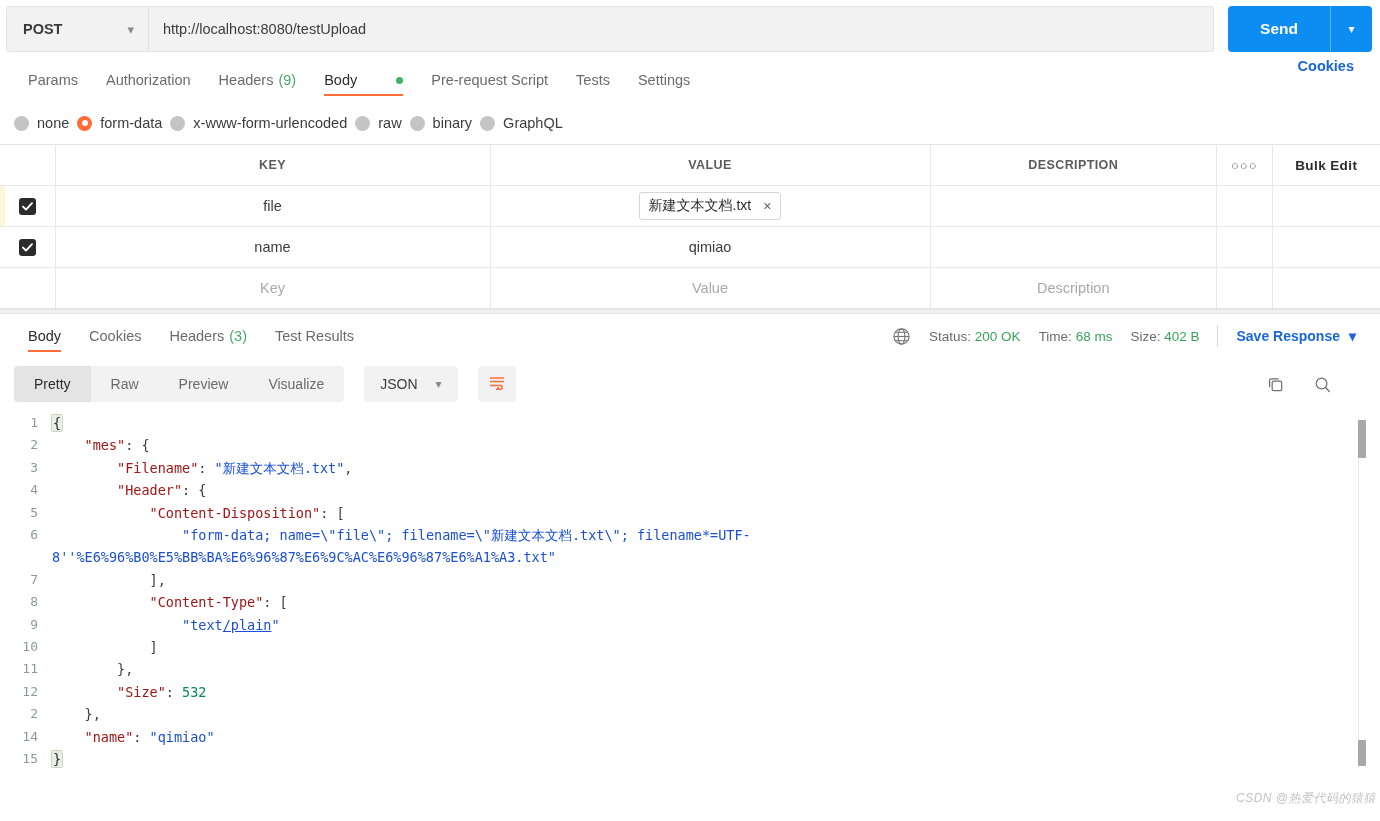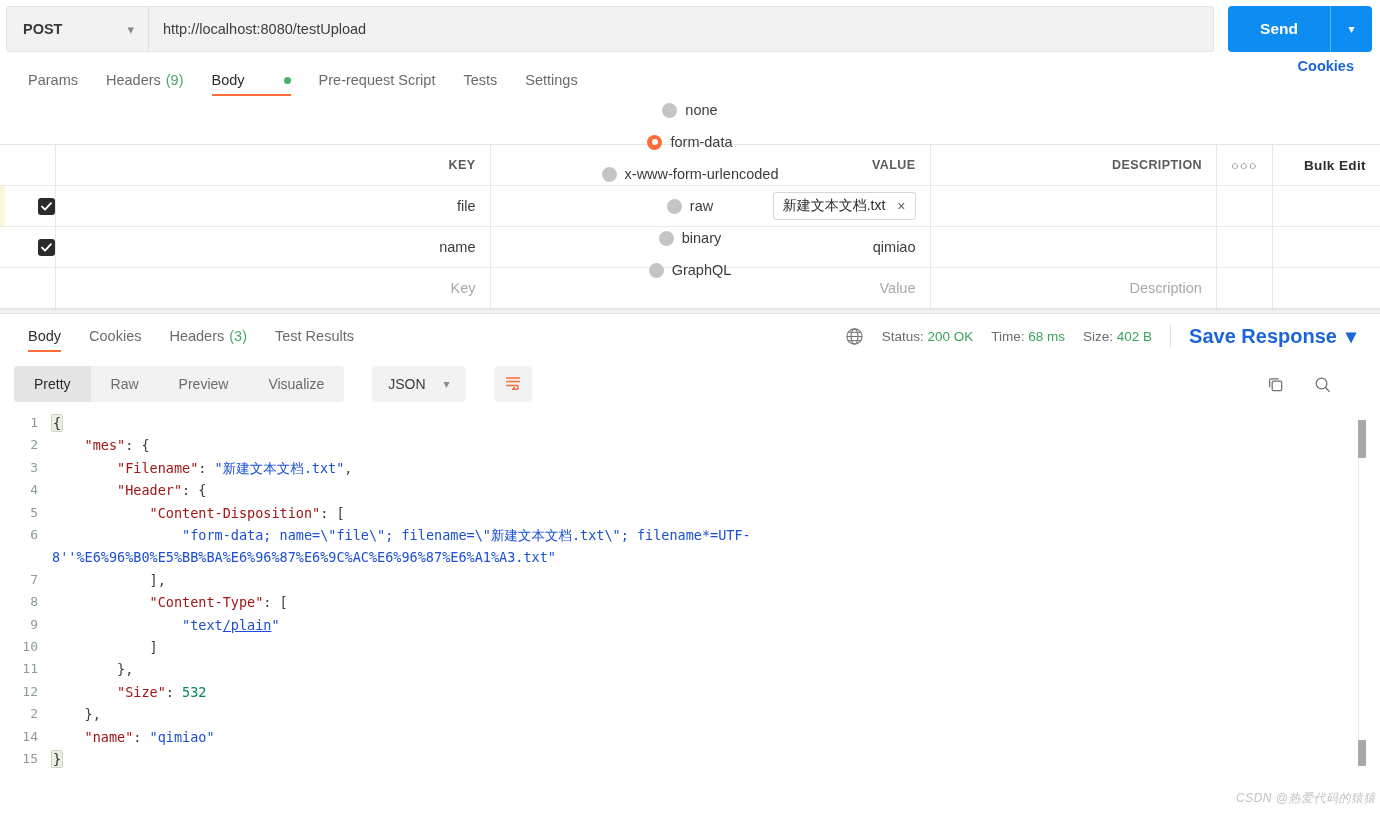--- a/index.html
+++ b/index.html
@@ -70,38 +70,38 @@
     width: 7px; height: 7px; border-radius: 50%; background: #45b26b;
     margin-left: 7px; display: inline-block;
   }
   .cookies-link {
     margin-left: auto; color: #1a66d9; font-size: 14.5px; font-weight: 700;
     cursor: pointer; padding-right: 12px;
   }
 
   
   .body-types {
-    display: flex; align-items: center; height: 42px; padding: 0 14px; gap: 16px; flex-direction: column;
+    display: flex; align-items: center; height: 42px; padding: 0 14px; gap: 8px;
   }
   .radio-item { display: flex; align-items: center; gap: 8px; cursor: pointer; font-size: 14.5px; color: #3c3c3c; }
   .radio {
     width: 15px; height: 15px; border-radius: 50%; background: #c4c4c4;
     display: inline-block; flex: none;
   }
   .radio.sel { background: #ff6c37; position: relative; }
   .radio.sel::after {
     content: ""; position: absolute; left: 4.5px; top: 4.5px;
     width: 6px; height: 6px; border-radius: 50%; background: #fff;
   }
 
   
   .kv-table { width: 100%; border-top: 1px solid #e4e4e4; border-collapse: collapse; }
   .kv-table tr { border-bottom: 1px solid #e8e8e8; }
   .kv-table td, .kv-table th {
-    border-right: 1px solid #e8e8e8; text-align: right; font-weight: 400;
+    border-right: 1px solid #e8e8e8; text-align: center; font-weight: 400;
     padding: 0 14px; height: 41px; vertical-align: middle;
   }
   .col-chk { width: 55px; border-right: 1px solid #e8e8e8 !important; padding: 0 !important; text-align: center; }
   .col-key { width: 435px; }
   .col-val { width: 440px; }
   .col-desc { }
   .col-dots { width: 52px; text-align: center; }
   .col-bulk { width: 108px; border-right: none !important; }
   .kv-head th {
     font-size: 12.5px; font-weight: 700; color: #5c5c5c; letter-spacing: .4px;
@@ -132,25 +132,25 @@
   
   .resp-sep { height: 5px; background: #f2f2f2; border-top: 1px solid #e4e4e4; border-bottom: 1px solid #e4e4e4; }
   .resp-tabs {
     display: flex; align-items: center; height: 44px; padding: 0 14px;
   }
   .resp-meta { margin-left: auto; display: flex; align-items: center; gap: 18px; padding-right: 10px; }
   .globe-ic { color: #6f6f6f; display: flex; align-items: center; }
   .meta-item { font-size: 13.5px; color: #6b6b6b; }
   .meta-item b { color: #3aa35a; font-weight: 400; }
   .meta-divider { width: 1px; height: 22px; background: #dcdcdc; }
-  .save-resp { color: #1a66d9; font-weight: 700; font-size: 20px; cursor: pointer; display: flex; align-items: center; gap: 9px; }
+  .save-resp { color: #1a66d9; font-weight: 700; font-size: 14px; cursor: pointer; display: flex; align-items: flex-start; gap: 9px; }
 
   
   .view-toolbar {
-    display: flex; align-items: center; gap: 28px; padding: 8px 30px 10px 14px;
+    display: flex; align-items: center; gap: 20px; padding: 8px 30px 10px 14px;
   }
   .seg {
     display: flex; background: #f2f2f2; border-radius: 4px; overflow: hidden; height: 36px;
   }
   .seg-item {
     display: flex; align-items: center; padding: 0 20px; font-size: 14px;
     color: #6b6b6b; cursor: pointer;
   }
   .seg-item.active { background: #e4e4e4; color: #2c2c2c; font-weight: 400; }
   .fmt-select {
@@ -221,20 +221,23 @@
   </div>
   <div class="send-wrap">
     <div class="send-btn">Send</div>
     <div class="send-caret">▾</div>
   </div>
 </div>
 
 <div class="req-tabs">
   <div class="tab">
       <span>Params</span>
+    </div>
+  <div class="tab">
+      <span>Authorization</span>
     </div>
   <div class="tab">
     <span>Headers</span>
     <span class="count">(9)</span>
   </div>
   <div class="tab active">
     <span>Body</span>
     <span class="greendot"></span>
   </div>
   <div class="tab">

